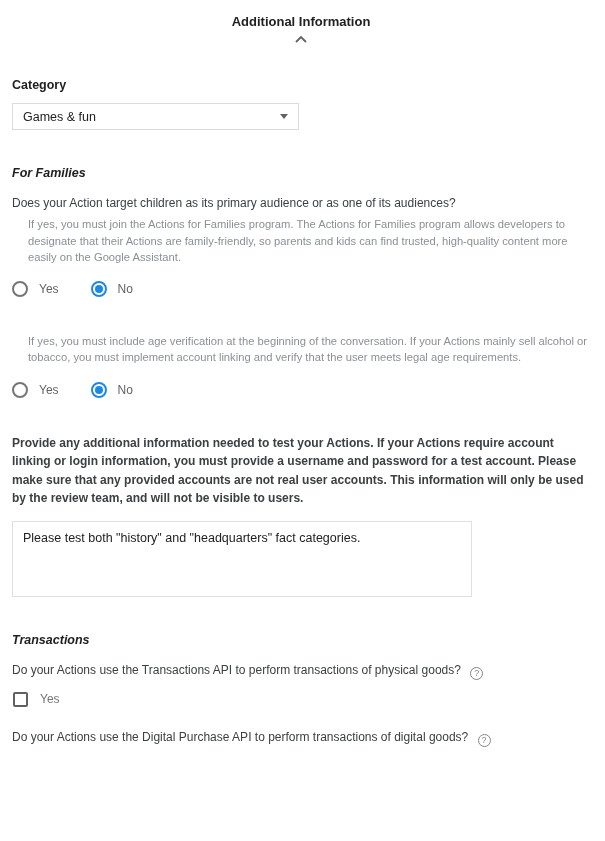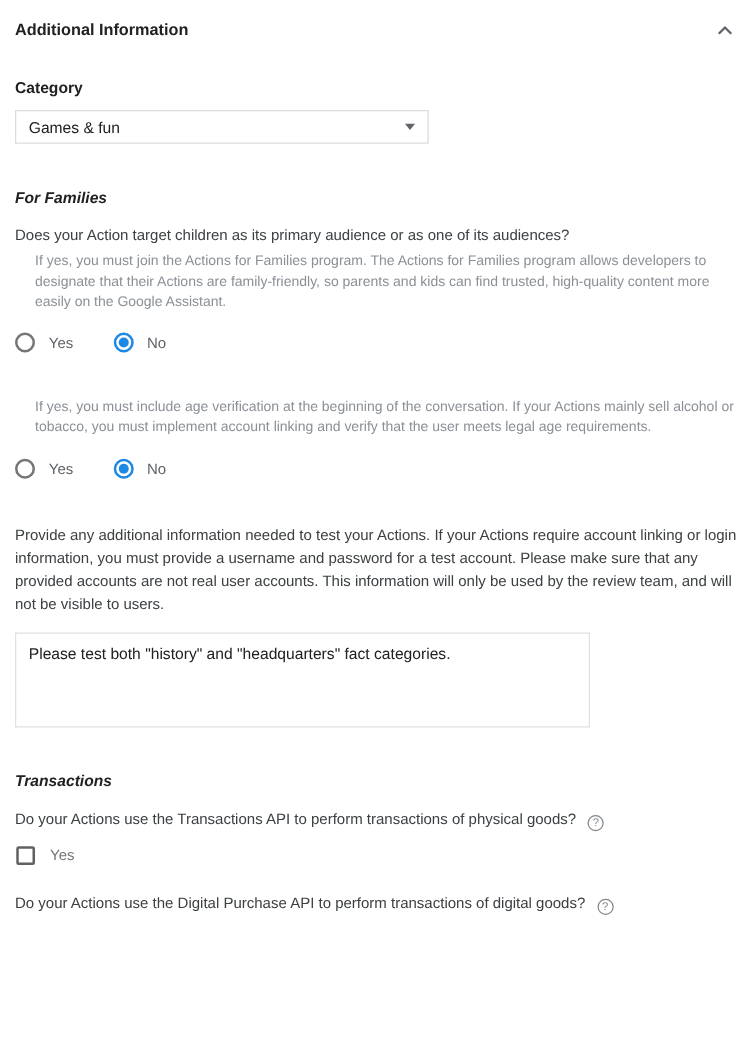--- a/index.html
+++ b/index.html
@@ -13,37 +13,38 @@
     overflow: hidden;
   }
   .container { padding: 14px 15px 0 12px; }
 
   
   .section-header {
     display: flex;
     justify-content: space-between;
     align-items: center;
     margin-bottom: 30px;
+    flex-direction: column;
   }
   .section-title { font-size: 13px; font-weight: 700; color: #212121; }
   .collapse-btn {
     background: none; border: none; padding: 2px 4px; cursor: pointer;
     display: flex; align-items: center;
   }
 
   
   .section { margin-top: 36px; }
   .section-heading { font-size: 12.5px; font-weight: 700; color: #212121; margin: 0 0 15px 0; font-style: italic; }
   .question { font-size: 12px; color: #3c4043; margin: 0 0 4px 0; line-height: 1.45; max-width: 582px; }
   .helper { font-size: 11.2px; color: #8a9096; margin: 0 0 15px 16px; line-height: 1.45; max-width: 582px; }
 
   
   .field-label { font-size: 12.5px; font-weight: 700; color: #212121; margin: 0 0 11px 0; }
   .select-box {
-    width: 331px; height: 27px;
+    width: 287px; height: 27px;
     border: 1px solid #dadce0;
     display: flex; align-items: center; justify-content: space-between;
     padding: 0 10px;
     font-size: 12.5px; color: #212121;
     cursor: pointer;
     margin-bottom: 8px;
     background: #fff;
   }
   .caret-down {
     width: 0; height: 0;
@@ -67,21 +68,21 @@
   .radio.checked::after {
     content: "";
     position: absolute;
     left: 2px; top: 2px; right: 2px; bottom: 2px;
     background: var(--accent, #1e88e5);
     border-radius: 50%;
   }
   .radio-label { font-size: 12px; color: #5f6368; margin-left: 11px; }
 
   
-  .desc { font-size: 12px; color: #3c4043; line-height: 1.55; margin: 0 0 13px 0; max-width: 584px; }
+  .desc { font-size: 12px; color: #3c4043; line-height: 1.55; margin: 0 0 13px 0; max-width: 584px; font-weight: bold; }
   textarea.testing-box {
     width: 460px; height: 76px;
     border: 1px solid #e0e0e0;
     padding: 8px 10px;
     font-family: "Liberation Sans", sans-serif;
     font-size: 12.5px;
     color: #212121;
     resize: none;
     outline: none;
     line-height: 1.4;

